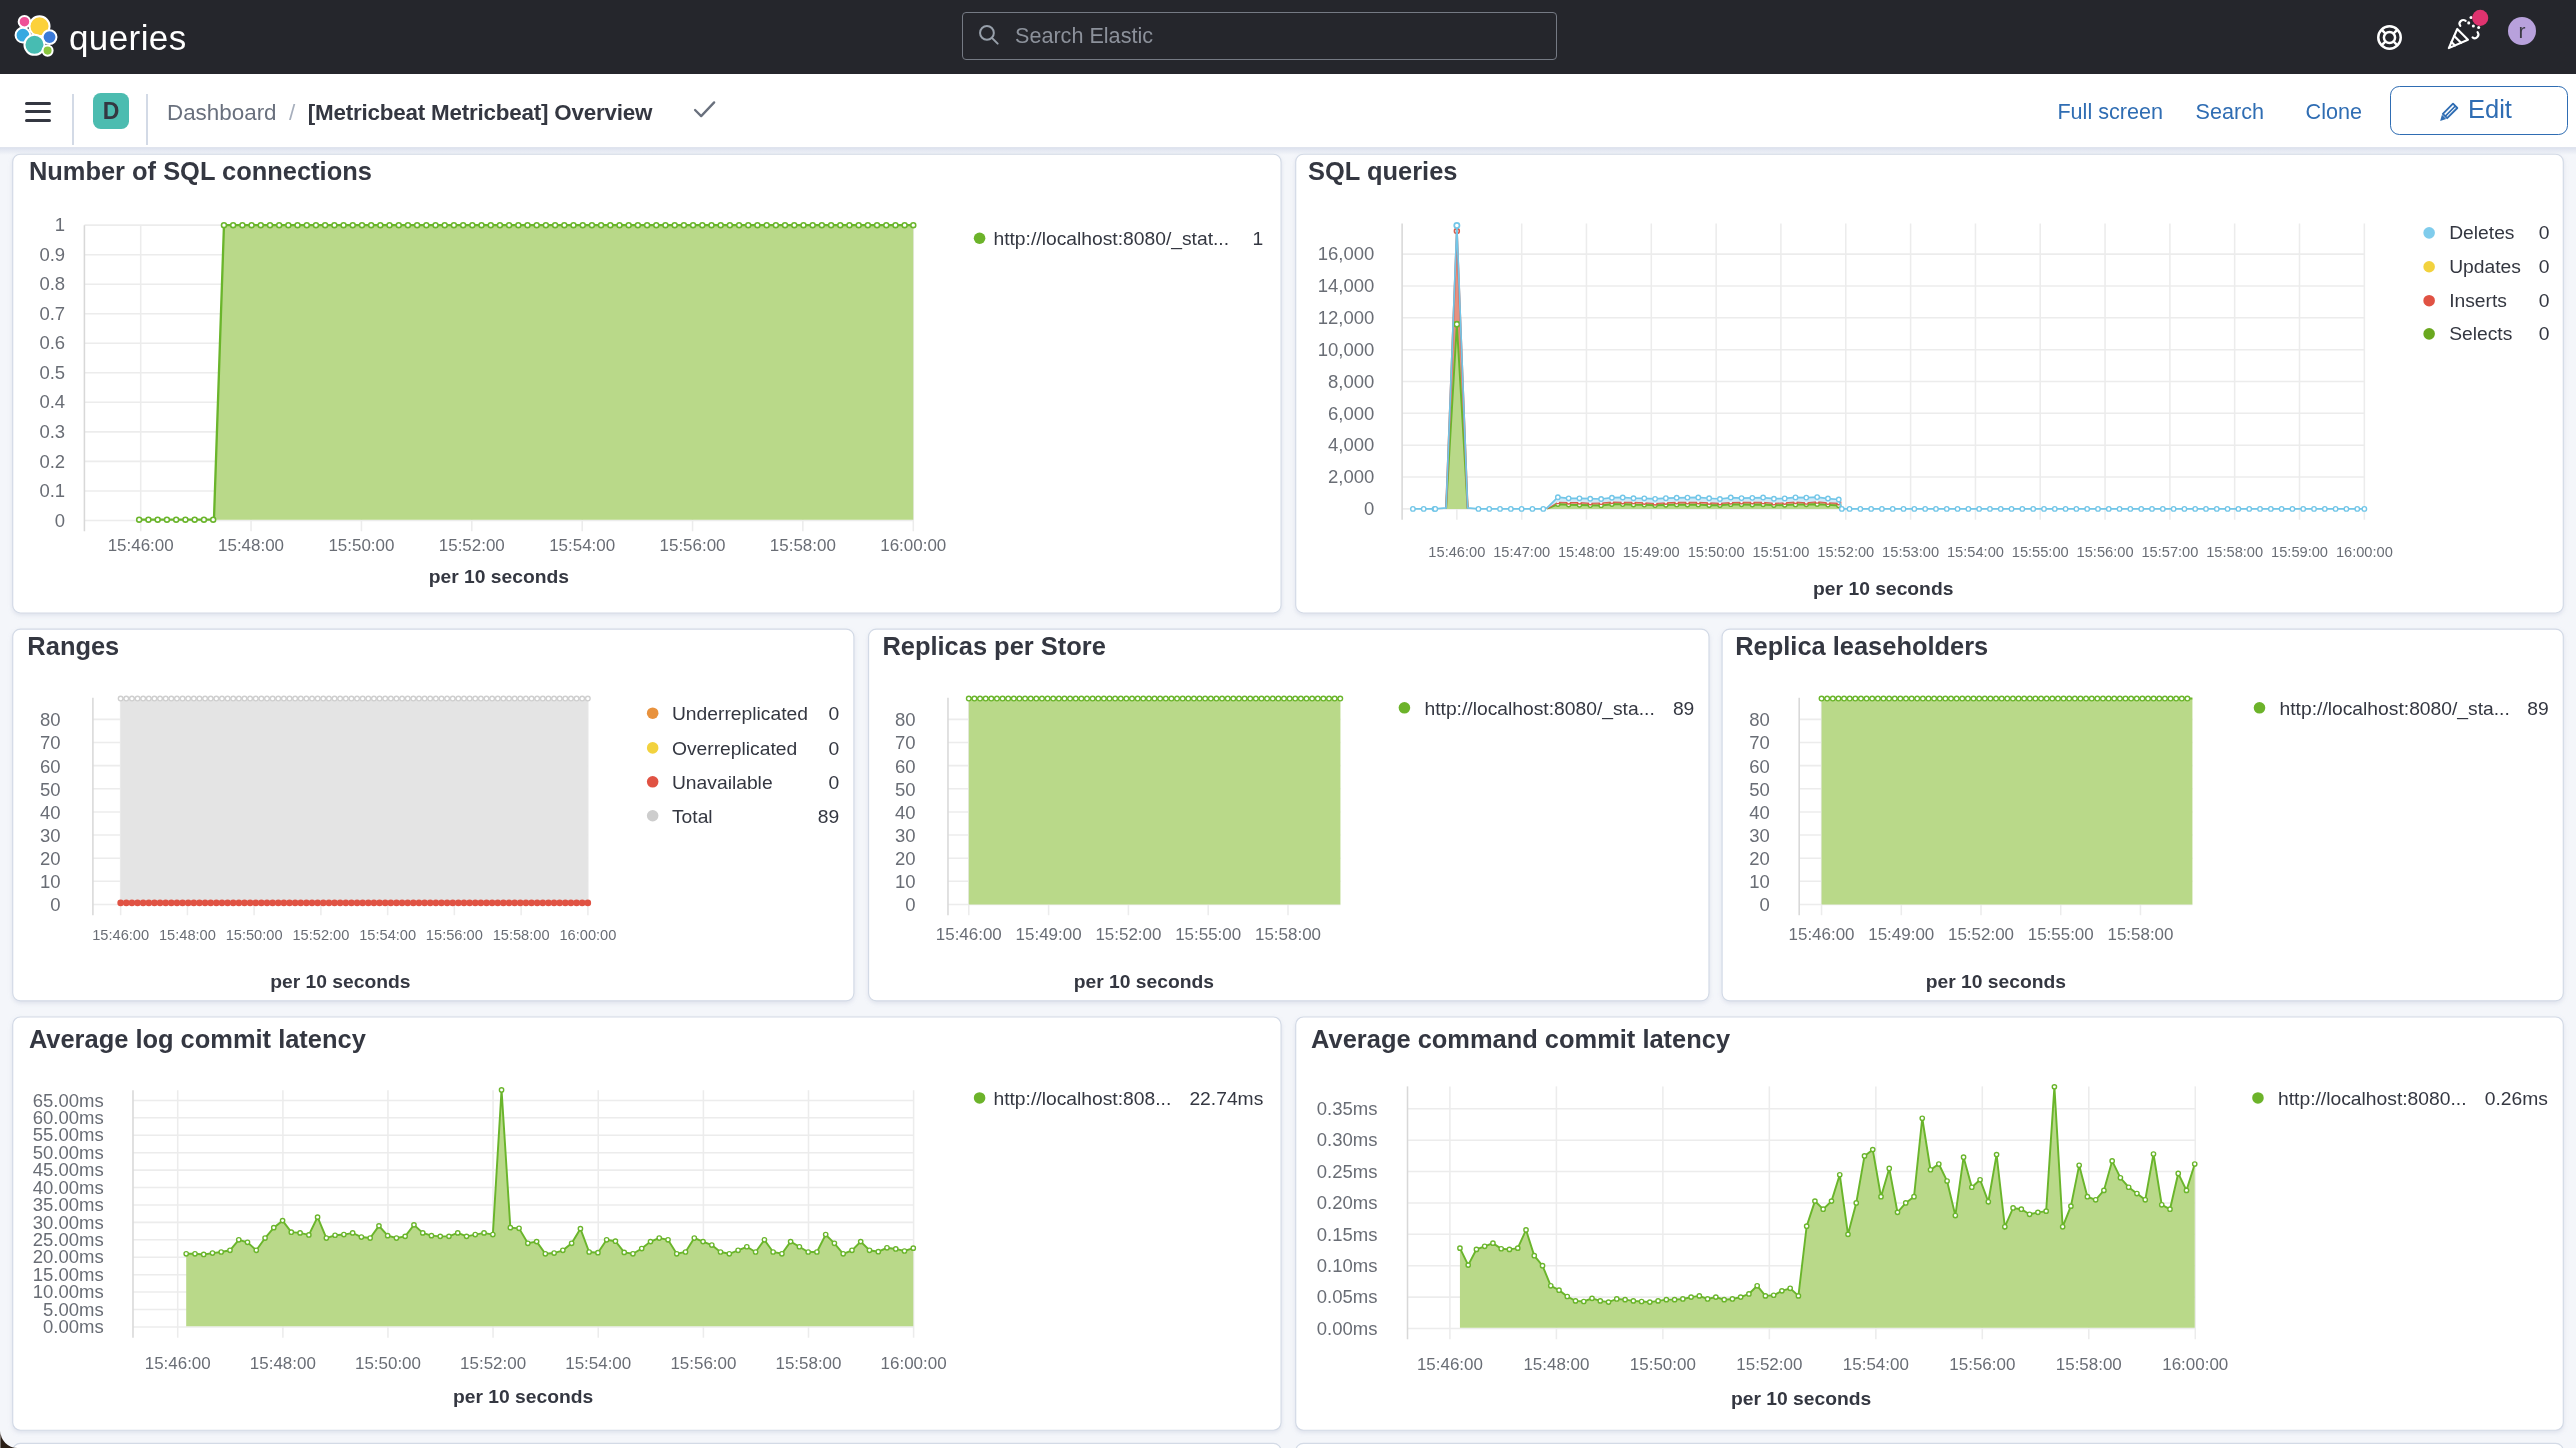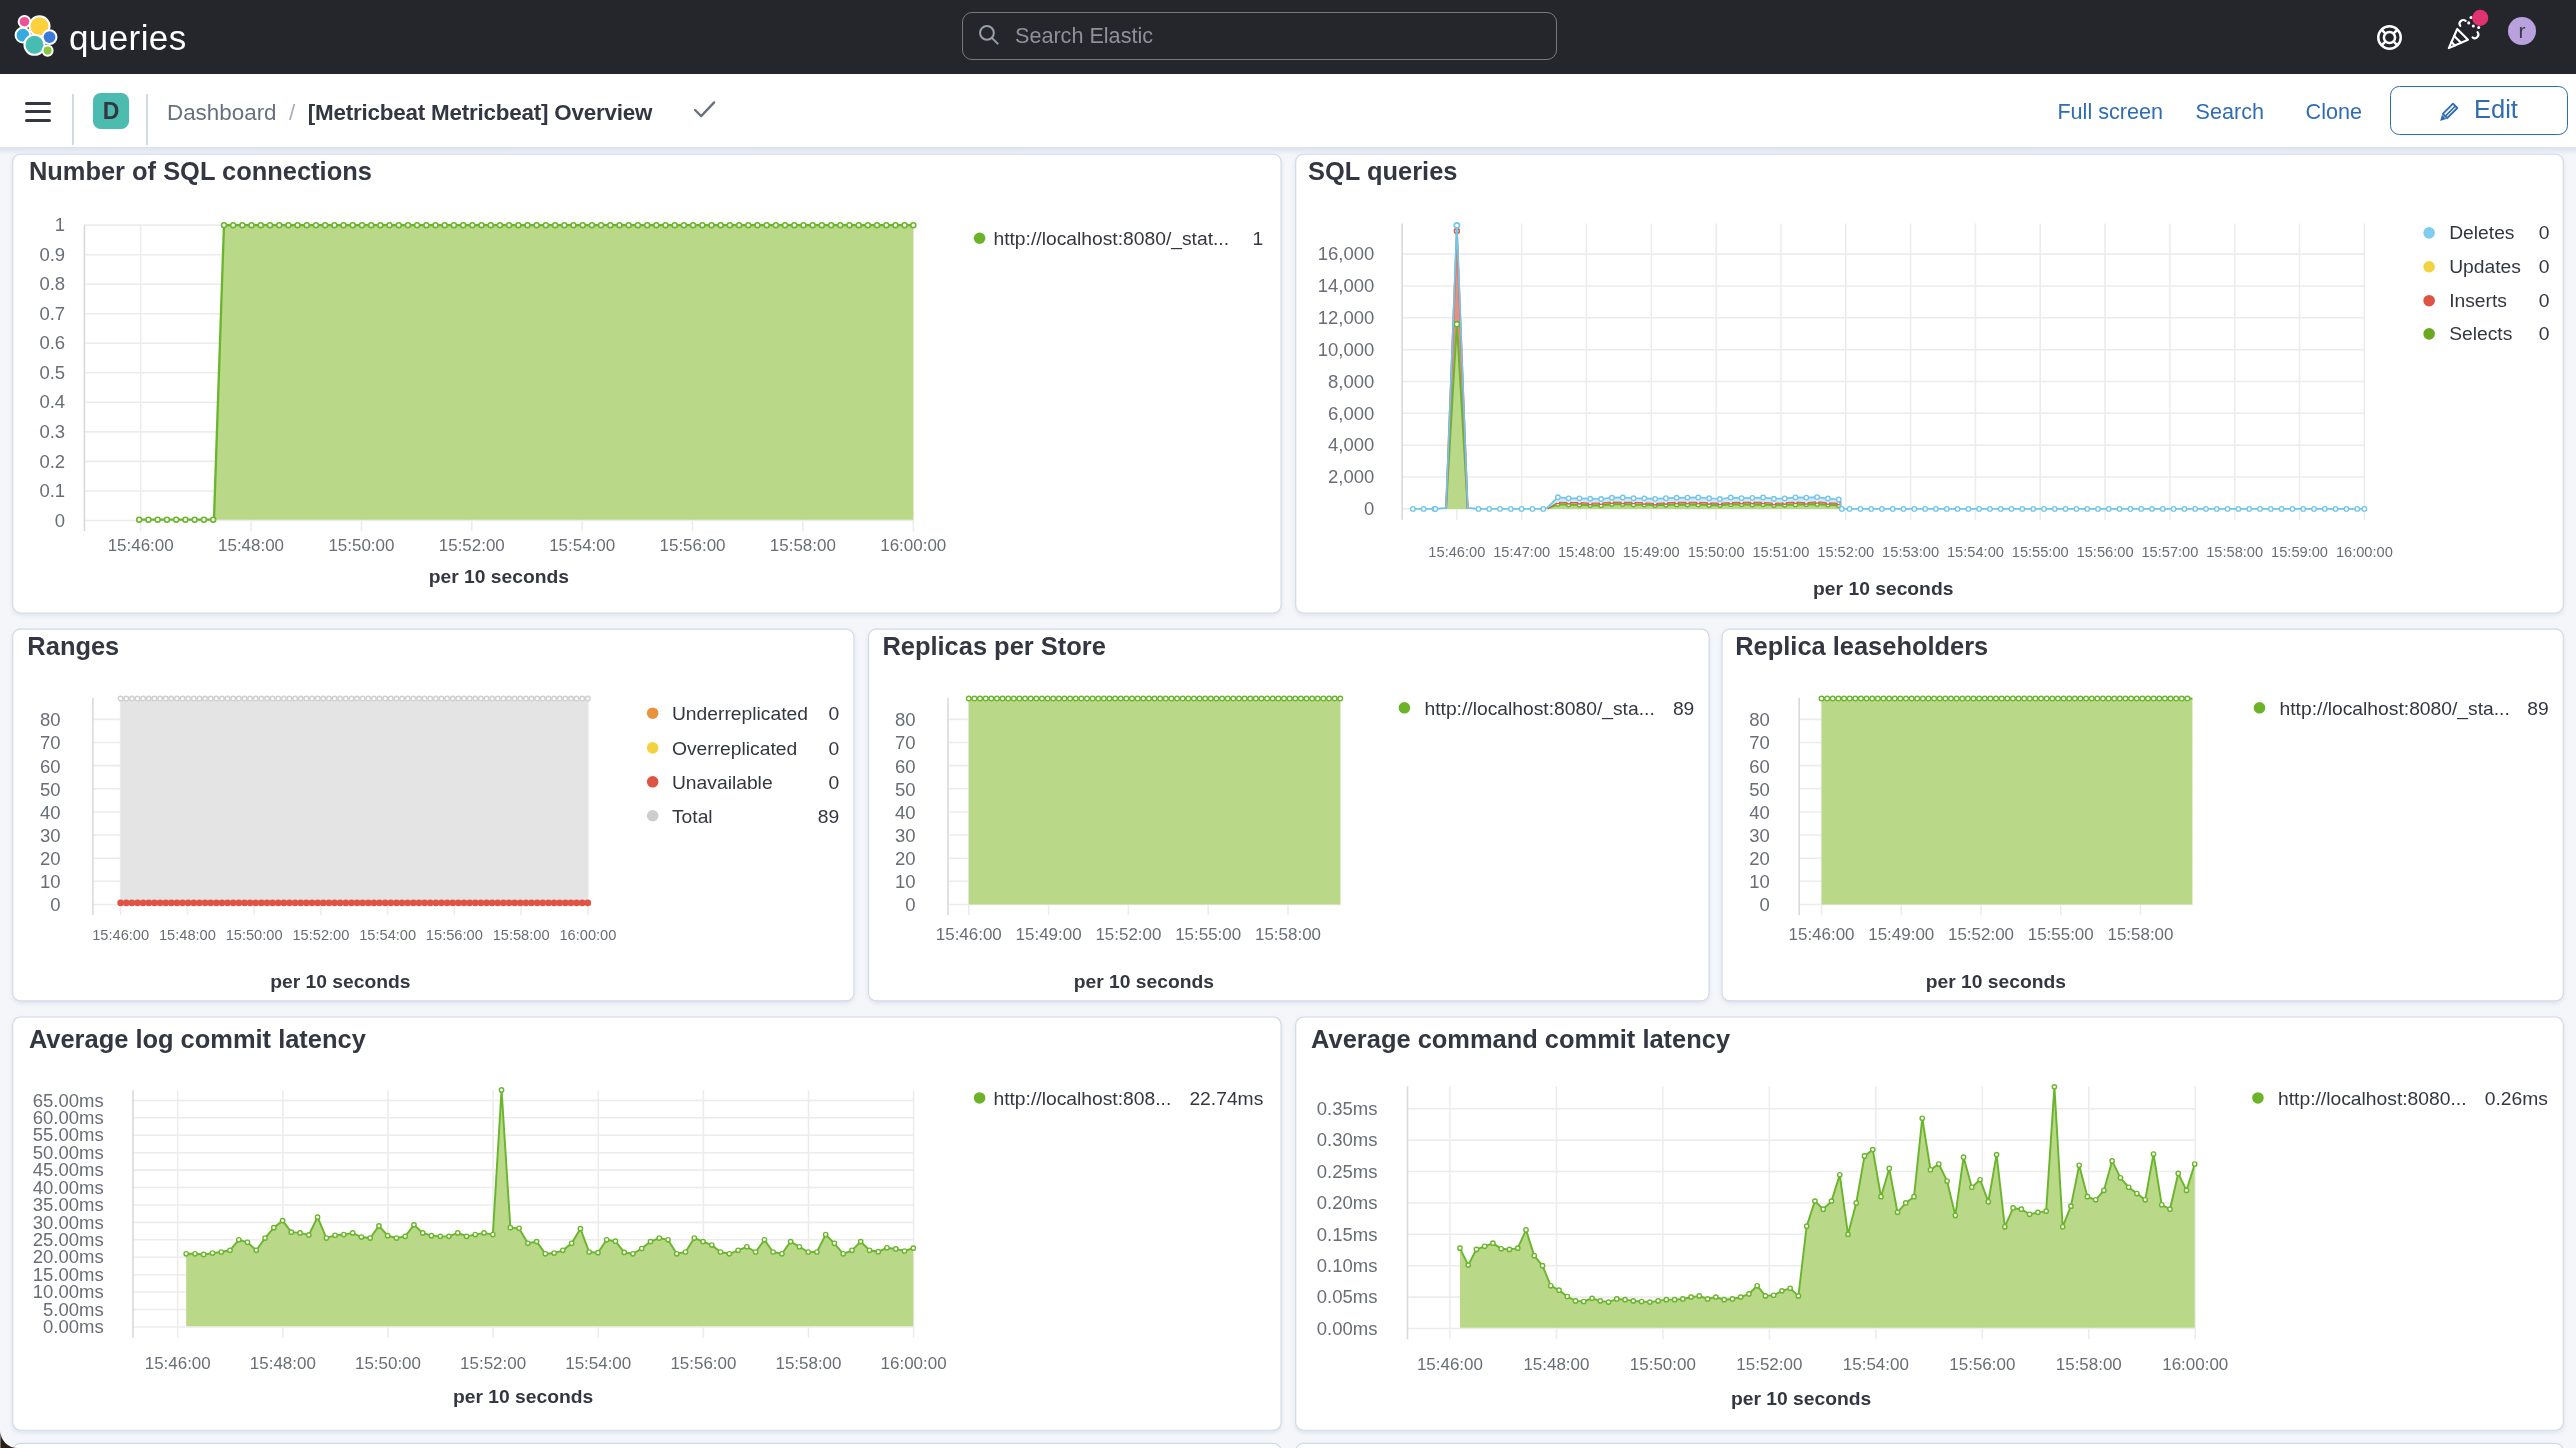--- a/index.html
+++ b/index.html
@@ -1,19 +1,19 @@
 <!DOCTYPE html>
 <html style="font-size:12.3px"><head><meta charset="utf-8"><style>
 * { margin:0; padding:0; box-sizing:border-box; }
 html,body { width:2576px; height:1448px; overflow:hidden;
   font-family:"Liberation Sans", sans-serif; background:#f4f6fa; }
 #topbar { position:absolute; left:0; top:0; width:2576px; height:74px; background:#25262c; }
 #elword { position:absolute; left:69px; top:18px; color:#fff; font-size:35px; letter-spacing:0.4px; }
 #search { position:absolute; left:962px; top:11.6px; width:595px; height:48px; border:1.5px solid #757a84;
-  border-radius:10px; color:#8c919b; font-size:21.6px; line-height:45px; }
+  border-radius:4px; color:#8c919b; font-size:21.6px; line-height:45px; }
 #search span.ph { position:absolute; left:52px; top:0; }
 #navbar { position:absolute; left:0; top:74px; width:2576px; height:74px; background:#fff;
   border-bottom:1.5px solid #e0e4ee; }
 .sep { position:absolute; top:20px; width:1.5px; height:51px; background:#d3dae6; }
 #dsq { position:absolute; left:93px; top:18.5px; width:36px; height:36px; background:#4cbcb0;
   border-radius:7.7px; color:#343741; font-weight:bold; font-size:23px; text-align:center; line-height:36px; }
 #crumbs { position:absolute; left:167px; top:25.5px; font-size:22.4px; color:#69707d; }
 #crumbs b { color:#343741; font-weight:600; letter-spacing:-0.2px; }
 #navlinks { position:absolute; top:25px; right:0; font-size:21.6px; color:#2f6db3; }
 #navlinks span { position:absolute; white-space:nowrap; }
@@ -88,21 +88,21 @@
 <span style="right:413px">Full screen</span>
 <span style="right:312px">Search</span>
 <span style="right:214px">Clone</span>
 </div>
 <div id="editbtn">
       <svg width="25" height="25" viewBox="0 0 32 32" style="position:absolute;left:46px;top:11.6px">
 <path d="M4,28 L6.3,20.2 L11.8,25.7 Z" fill="#2f6db3"></path>
 <path d="M7.5,19 L20.5,6 L26,11.5 L13,24.5 Z" fill="none" stroke="#2f6db3" stroke-width="2.4" stroke-linejoin="round"></path>
 <path d="M10.7,21.8 L23.2,9.3" stroke="#2f6db3" stroke-width="2.2" fill="none"></path>
 </svg>
-      <span style="position:absolute;left:83px;top:7.7px">Edit</span>
+      <span style="position:absolute;left:77px;top:7.7px">Edit</span>
     </div>
 </div>
 <div style="position:absolute;left:0;top:148px;width:2576px;height:7px;background:linear-gradient(#dde2ee,#f4f6fa);"></div>
 <svg width="2576" height="1448" viewBox="0 0 3340 1878" style="position:absolute;left:0;top:0;">
 <defs>
       <filter id="ps" x="-5%" y="-5%" width="110%" height="112%">
         <feDropShadow dx="0" dy="2.5" stdDeviation="3" flood-color="#8e9bba" flood-opacity="0.22"></feDropShadow>
       </filter>
     </defs>
     <rect x="16" y="200" width="1645" height="595" rx="10" fill="#ffffff" stroke="#d3dae6" stroke-width="1.5" filter="url(#ps)"></rect>

